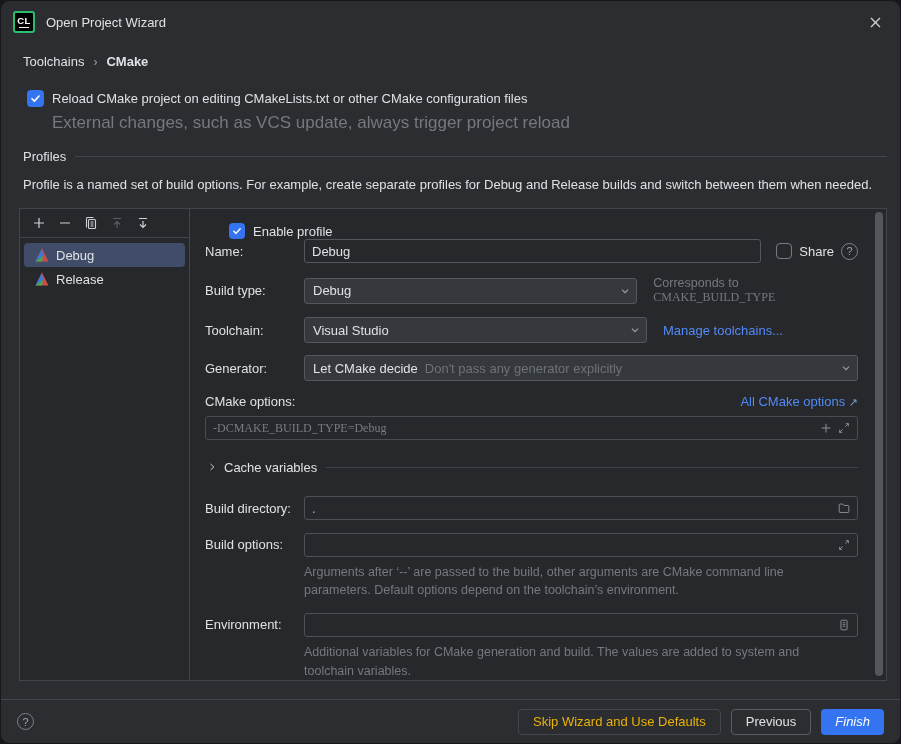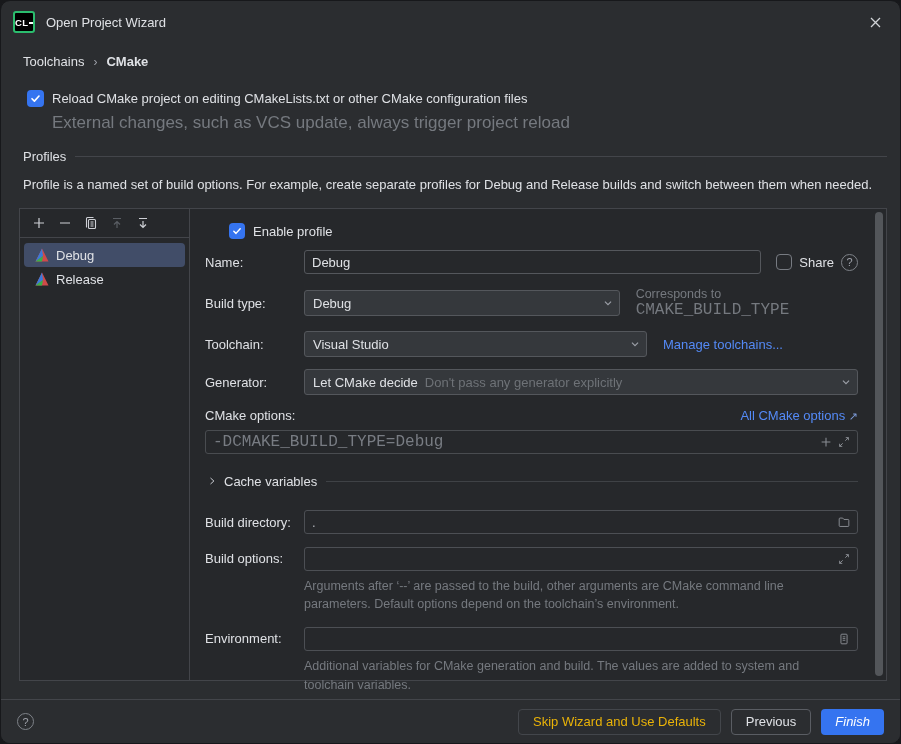--- a/index.html
+++ b/index.html
@@ -3,21 +3,21 @@
 <meta charset="utf-8">
 <style>
   html,body{margin:0;padding:0;background:#17181b;}
   *{box-sizing:border-box;}
   body{width:901px;height:744px;font-family:"Liberation Sans",sans-serif;-webkit-font-smoothing:antialiased;}
   .dialog{width:901px;height:744px;background:#2b2d30;border:1px solid #17181b;border-radius:10px;
           display:flex;flex-direction:column;overflow:hidden;color:#dfe1e5;font-size:13px;}
   
   .titlebar{height:42px;flex:none;display:flex;align-items:center;padding:0 14px 0 12px;}
   .app-logo{width:22px;height:22px;background:#000;border:2px solid #2bbd6e;border-radius:3px;
-            display:flex;flex-direction:row;align-items:center;justify-content:center;margin-right:11px;flex:none;}
+            display:flex;flex-direction:column;align-items:center;justify-content:center;margin-right:11px;flex:none;}
   .app-logo .cl{color:#fff;font-size:9.5px;font-weight:bold;letter-spacing:.5px;line-height:9px;}
   .app-logo .ul{width:10px;height:1.5px;background:#fff;margin-top:1.5px;}
   .win-title{color:#dfe1e5;}
   .close-btn{margin-left:auto;width:22px;height:22px;display:flex;align-items:center;justify-content:center;
              color:#d0d2d6;cursor:default;border-radius:4px;}
   
   .breadcrumb{padding:11px 22px 0 22px;display:flex;align-items:center;gap:9px;}
   .crumb{color:#dfe1e5;}
   .crumb-sep{color:#9da0a8;font-size:12px;}
   .crumb-current{font-weight:bold;}
@@ -46,21 +46,21 @@
   .form-pane{flex:1;position:relative;padding:14px 28px 0 15px;}
   .scrollbar-track{position:absolute;top:3px;bottom:4px;right:3px;width:8px;}
   .scrollbar-thumb{width:8px;height:100%;background:#53565a;border-radius:4px;}
   .frow{display:flex;align-items:center;}
   .flabel{width:99px;flex:none;color:#dfe1e5;}
   .text-field{height:24px;border:1px solid #54575c;border-radius:3px;background:transparent;
               display:flex;align-items:center;padding:0 7px;color:#dfe1e5;}
   .dropdown{height:26px;border:1px solid #54575c;border-radius:3px;background:#35383c;
             display:flex;align-items:center;padding:0 4px 0 8px;color:#dfe1e5;}
   .dd-chevron{margin-left:auto;color:#9da0a8;display:flex;align-items:center;}
-  .mono{font-family:Liberation Mono, monospace;font-size:16px;}
+  .mono{font-family:Liberation Serif, serif;font-size:12px;}
   .hint-gray{color:#75797f;font-size:12.5px;}
   .field-hint{color:#75797f;font-size:12.5px;line-height:1.45;max-width:524px;margin-top:6px;}
   .link{color:#548af7;cursor:default;}
   .help-icon{width:17px;height:17px;border:1px solid #7e8288;border-radius:50%;color:#9da0a8;
              font-size:11px;display:flex;align-items:center;justify-content:center;flex:none;}
   .icon-btn{color:#8a8e94;display:flex;align-items:center;justify-content:center;width:18px;height:18px;flex:none;}
   
   .footer{margin-top:auto;height:44px;flex:none;border-top:1px solid #43454a;display:flex;align-items:center;
           padding:0 16px;gap:10px;background:#2b2d30;}
   .btn{height:26px;padding:0 14px;border-radius:4px;display:flex;align-items:center;font-size:13px;cursor:default;}
@@ -158,21 +158,21 @@
             <polygon points="7,0.5 0.5,13.5 8,8" fill="#3a7ad9"></polygon>
             <polygon points="0.5,13.5 8,8 7,13.5" fill="#35b24a"></polygon>
           </svg>
           <span>Release</span>
         </div>
       </div>
     </div>
 
     <div class="form-pane">
 
-      <div class="frow" style="margin-bottom:11px;gap:8px;padding-left:24px;">
+      <div class="frow" style="margin-bottom:0;gap:8px;padding-left:24px;">
         <span class="checkbox checked" style="width:16px;height:16px;">
           <svg width="10" height="10" viewBox="0 0 11 11">
               <path d="M2 5.7l2.4 2.4L9 3" stroke="#fff" stroke-width="1.6" fill="none" stroke-linecap="round" stroke-linejoin="round"></path>
             </svg>
         </span>
         <span>Enable profile</span>
       </div>
 
       <div class="frow" style="margin-bottom:13px;">
         <span class="flabel">Name:</span>

